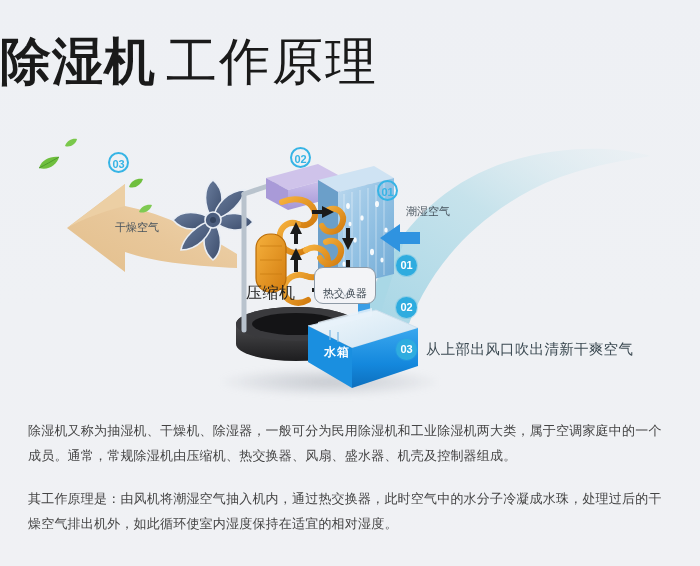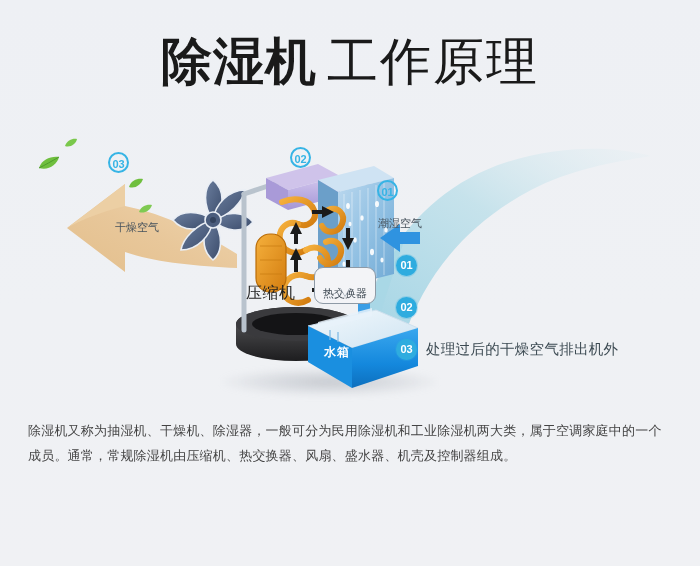--- a/index.html
+++ b/index.html
@@ -21,21 +21,20 @@
     background: linear-gradient(180deg, #eef0f4 0%, #eff1f4 55%, #f0f1f4 100%);
     overflow: hidden;
   }
 
   
   .title {
     position: absolute;
     left: 0;
     top: 36px;
     width: 700px;
-    text-align: center;
     white-space: nowrap;
     line-height: 1;
   }
   .title .t-bold {
     font-size: 51px;
     font-weight: 700;
     color: #1a1a1a;
     letter-spacing: 1px;
   }
   .title .t-light {
@@ -403,36 +402,37 @@
     </svg>
 
     <div class="badge-ring" style="left:108px; top:32px;">03</div>
     <div class="ill-label" style="left:115px; top:100px;">干燥空气</div>
 
     <div class="badge-ring" style="left:290px; top:27px;">02</div>
     <div class="callout">热交换器</div>
     <div class="callout-tail"></div>
 
     <div class="badge-ring" style="left:377px; top:60px;">01</div>
-    <div class="ill-label" style="left:378px; top:96px;">潮湿空气</div>
+    <div class="ill-label" style="left:378px; top:84px;padding-left:28px;">潮湿空气</div>
 
     <div class="ill-label-dark" style="left:246px; top:163px;">压缩机</div>
     <div class="ill-label-white" style="left:324px; top:224px;text-align:center;">水箱</div>
   </div>
 
   <div class="legend">
     <div class="legend-row">
       <div class="legend-badge">01</div>
     </div>
     <div class="legend-row">
       <div class="legend-badge">02</div>
     </div>
     <div class="legend-row">
       <div class="legend-badge">03</div>
-      <div class="legend-text">处理过后的干燥空气排出机外</div>
+      <div class="legend-text">从上部出风口吹出清新干爽空气</div>
     </div>
   </div>
 
   <div class="body-copy">
     <p class="para">除湿机又称为抽湿机、干燥机、除湿器，一般可分为民用除湿机和工业除湿机两大类，属于空调家庭中的一个成员。通常，常规除湿机由压缩机、热交换器、风扇、盛水器、机壳及控制器组成。</p>
+    <p class="para">其工作原理是：由风机将潮湿空气抽入机内，通过热交换器，此时空气中的水分子冷凝成水珠，处理过后的干燥空气排出机外，如此循环使室内湿度保持在适宜的相对湿度。</p>
   </div>
 
 </div>
 
 </body></html>

